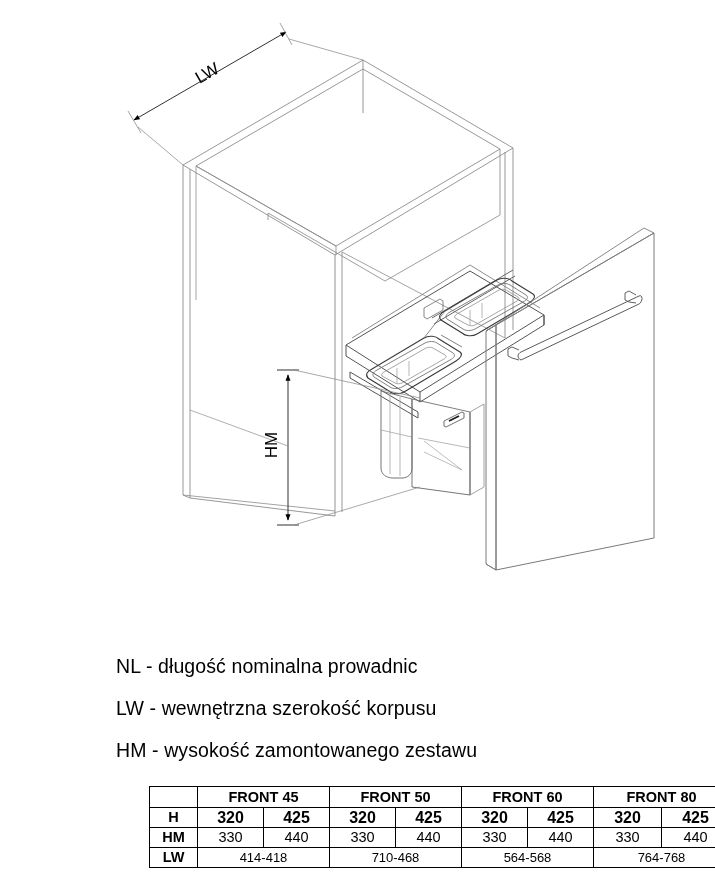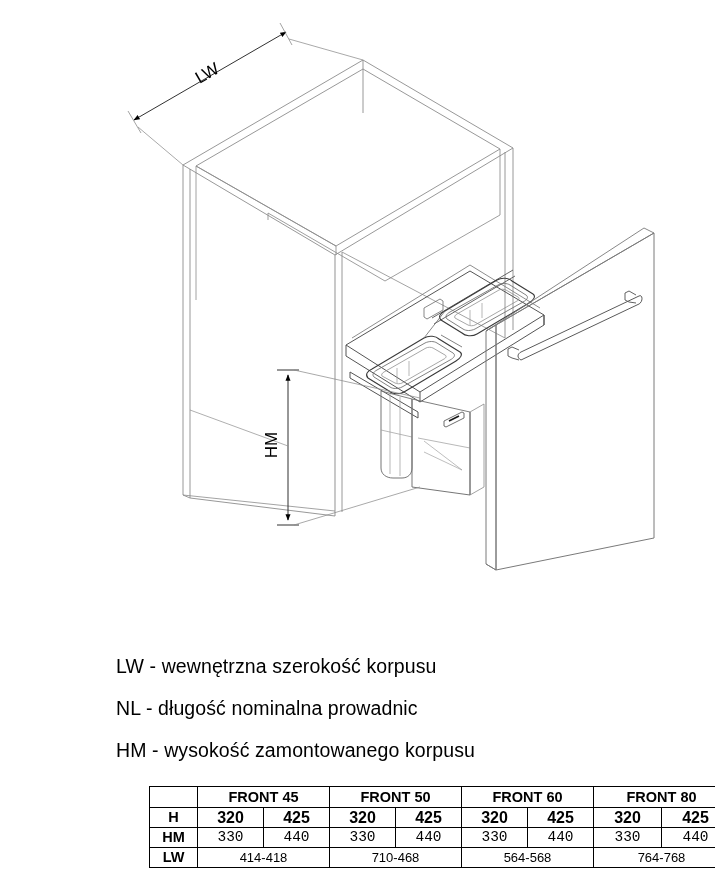--- a/index.html
+++ b/index.html
@@ -81,21 +81,20 @@
     border-left: 1px solid #000;
     border-top: 1px solid #000;
   }
   table.spec-table .h-val {
     font-weight: bold;
     font-size: 16px;
   }
   table.spec-table .hm-val {
     font-weight: normal;
     font-size: 14.5px;
-    font-family: Liberation Mono, monospace;
   }
   table.spec-table .lw-val {
     font-weight: normal;
     font-size: 13px;
   }
 </style>
 </head>
 <body>
 
 <div id="drawing-area">
@@ -305,23 +304,23 @@
 
     </g>
 
     <text x="210" y="78" transform="rotate(-30 210 78)" font-family="Liberation Sans, sans-serif" font-size="17" fill="#000" text-anchor="middle">LW</text>
 
     <text x="277" y="445" transform="rotate(-90 277 445)" font-family="Liberation Sans, sans-serif" font-size="17" fill="#000" text-anchor="middle">HM</text>
   </svg>
 </div>
 
 <div class="legend-block">
+  <div class="legend-line">NL - długość nominalna prowadnic</div>
   <div class="legend-line">LW - wewnętrzna szerokość korpusu</div>
-  <div class="legend-line">NL - długość nominalna prowadnic</div>
-  <div class="legend-line">HM - wysokość zamontowanego korpusu</div>
+  <div class="legend-line">HM - wysokość zamontowanego zestawu</div>
 </div>
 
 <div class="spec-table-wrap">
   <table class="spec-table">
     <colgroup>
       <col style="width:48px">
       <col style="width:66px">
         <col style="width:66px">
       <col style="width:66px">
         <col style="width:66px">

